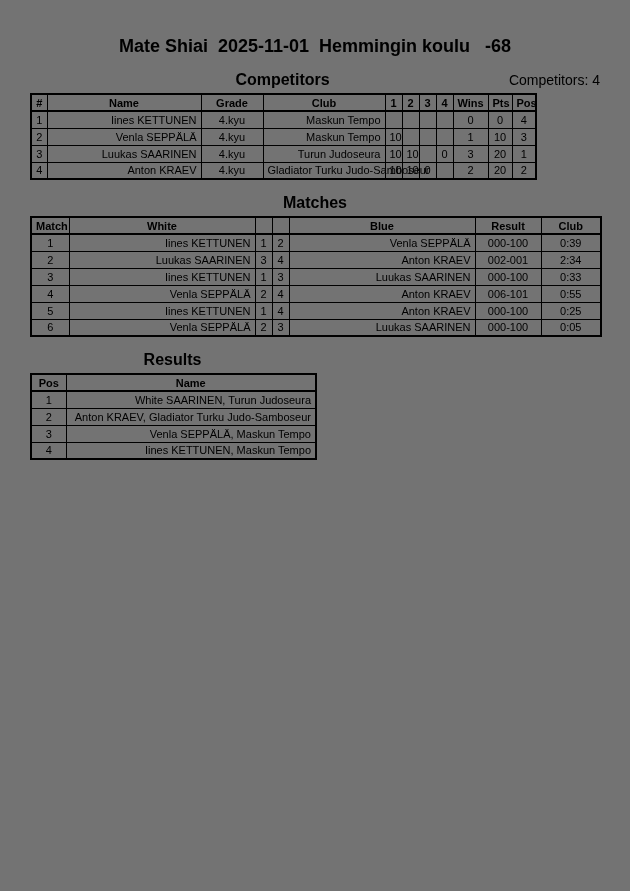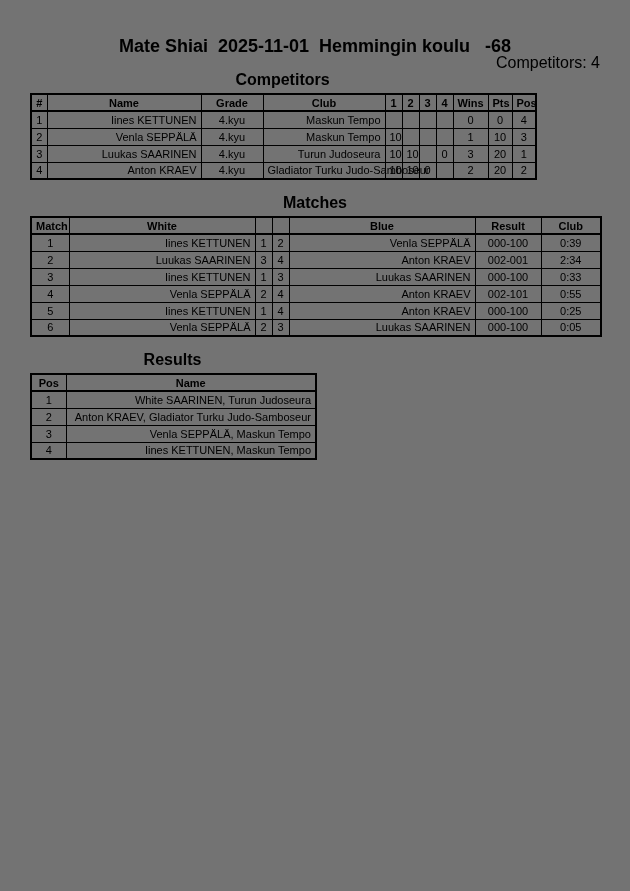--- a/index.html
+++ b/index.html
@@ -16,21 +16,21 @@
     margin: 0;
     padding-top: 36px;
     font-size: 18px;
     font-weight: bold;
     text-align: center;
     white-space: pre;
   }
   .head-row { position: relative; margin: 14px 0 0 30px; }
   .head-center { text-align: center; }
   .sect { font-weight: bold; font-size: 16px; }
-  .comp-count { position: absolute; right: 0; bottom: 17px; font-size: 16px; text-align: right; }
+  .comp-count { position: absolute; right: 0; bottom: 1px; font-size: 14px; text-align: right; }
 
   table.tbl {
     border-collapse: collapse;
     table-layout: fixed;
     margin: 4px 0 0 30px;
     font-size: 11px;
     border: 2px solid #000;
   }
   .tbl th, .tbl td {
     border: 1px solid #000;
@@ -201,21 +201,21 @@
         <td class="l bold">Luukas SAARINEN</td>
         <td class="c">000-100</td>
         <td class="c">0:33</td>
       </tr>
       <tr>
         <td class="c">4</td>
         <td class="l">Venla SEPPÄLÄ</td>
         <td class="c">2</td>
         <td class="c">4</td>
         <td class="l bold">Anton KRAEV</td>
-        <td class="c">002-101</td>
+        <td class="c">006-101</td>
         <td class="c">0:55</td>
       </tr>
       <tr>
         <td class="c">5</td>
         <td class="l">Iines KETTUNEN</td>
         <td class="c">1</td>
         <td class="c">4</td>
         <td class="l bold">Anton KRAEV</td>
         <td class="c">000-100</td>
         <td class="c">0:25</td>

